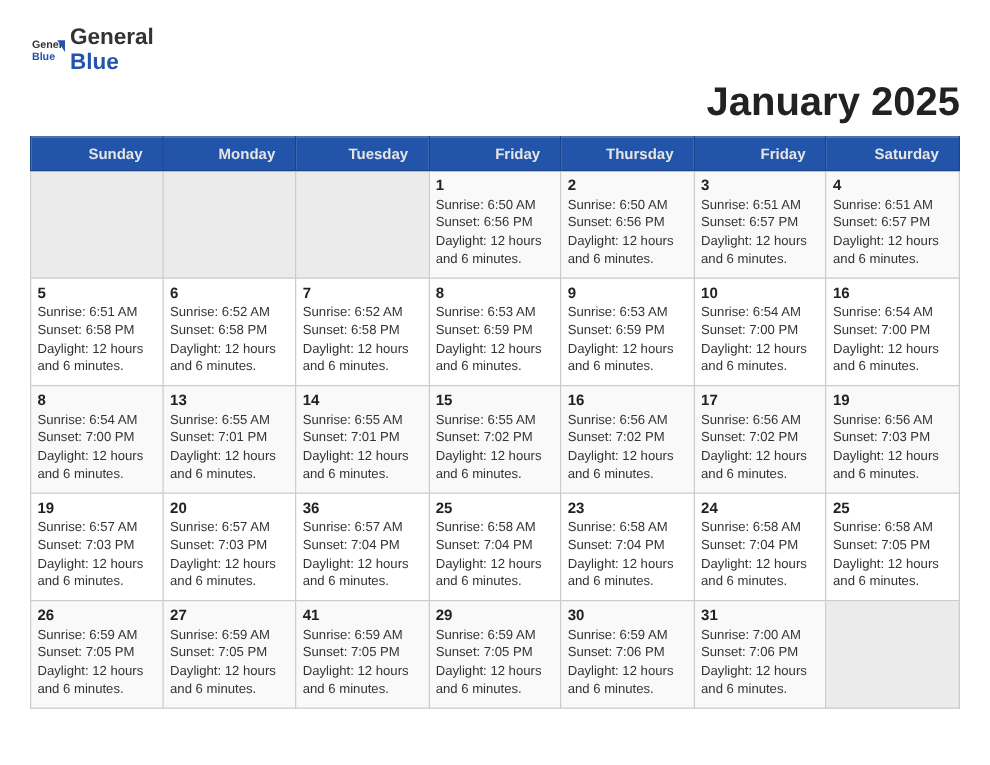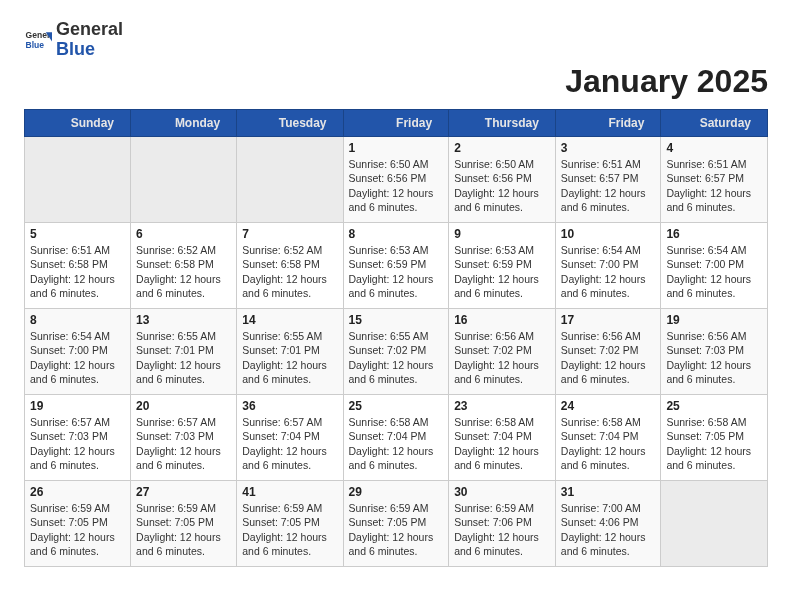--- a/index.html
+++ b/index.html
@@ -314,19 +314,19 @@
         </td>
         <td>
           <div class="day-number">30</div>
           <div class="day-info">Sunrise: 6:59 AM
 Sunset: 7:06 PM
 Daylight: 12 hours and 6 minutes.</div>
         </td>
         <td>
           <div class="day-number">31</div>
           <div class="day-info">Sunrise: 7:00 AM
-Sunset: 4:06 PM
+Sunset: 7:06 PM
 Daylight: 12 hours and 6 minutes.</div>
         </td>
         <td class="empty-cell"></td>
       </tr>
     </tbody>
 </table>
 
 </body></html>

